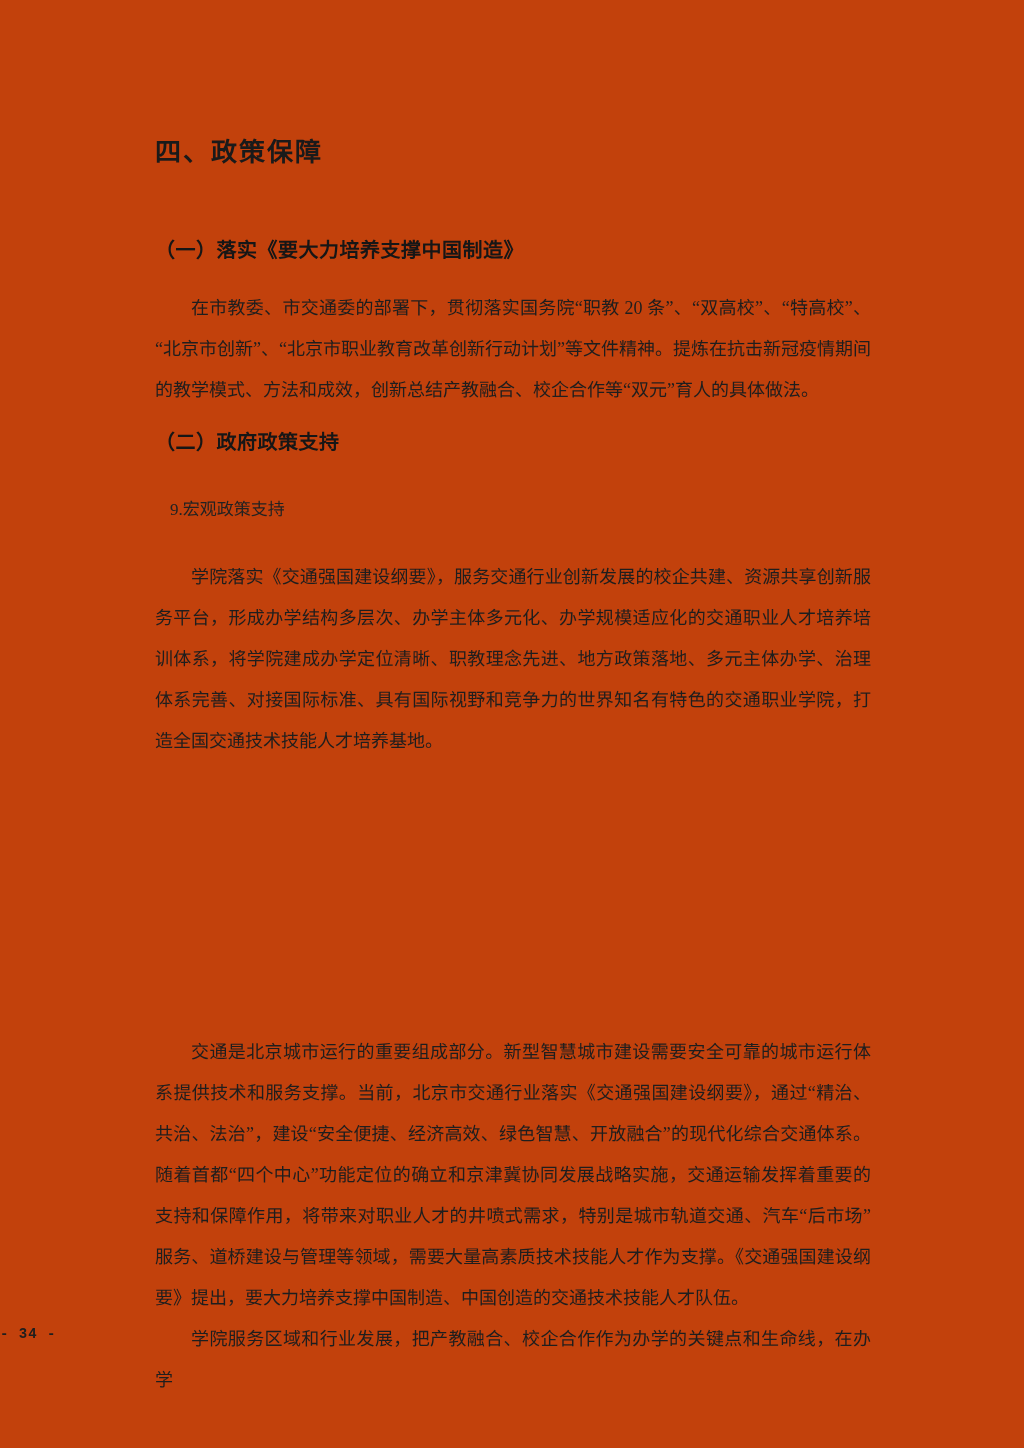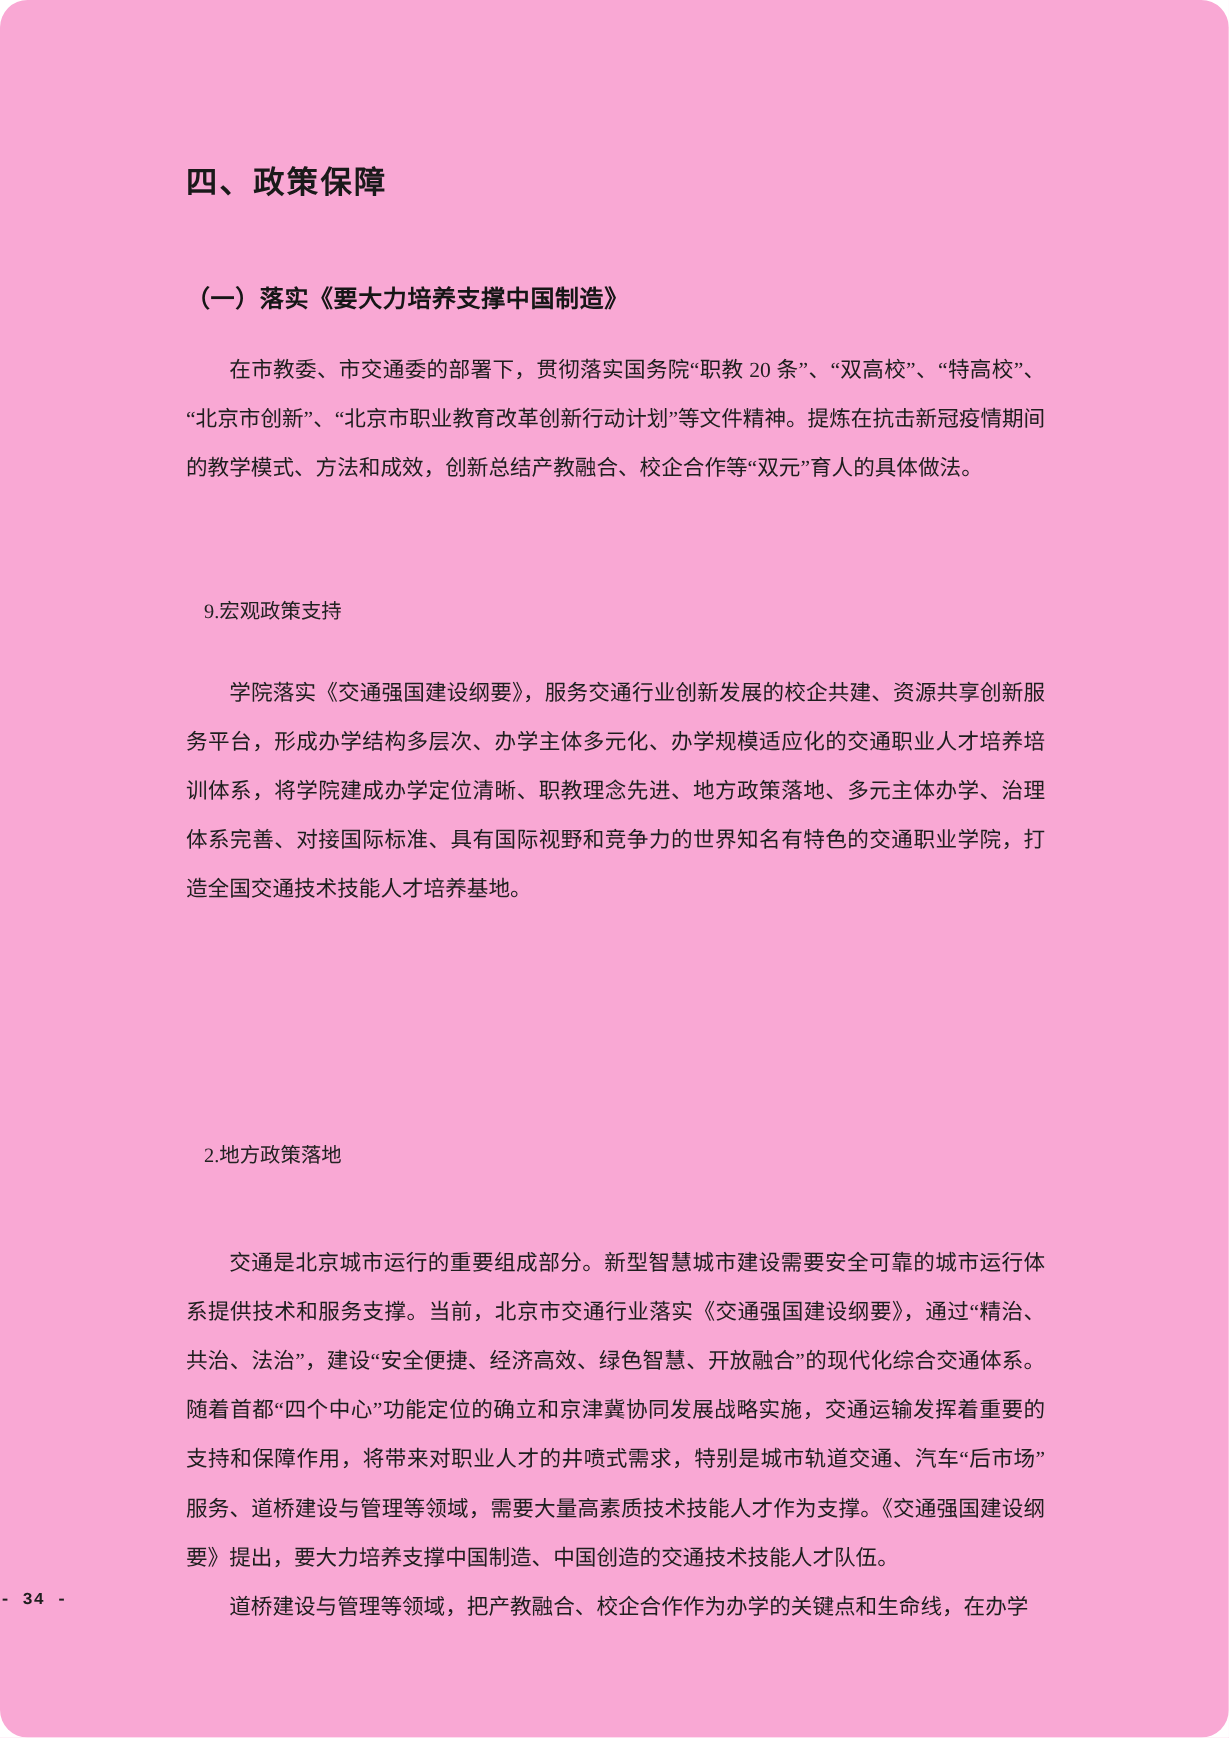--- a/index.html
+++ b/index.html
@@ -6,24 +6,23 @@
 
   html, body {
     background: #ffffff;
     font-family: "Liberation Serif", "DejaVu Serif", serif;
   }
 
   .page {
     position: relative;
     width: 1024px;
     height: 1448px;
-    background: #f9a8d4;
+    background: #c2410c;
     color: #1c1c1c;
     overflow: hidden;
-    border-radius: 23px;
   }
 
   
   .abs {
     position: absolute;
     left: 155px;
     width: 716px;
   }
 
   .chapter-title {
@@ -88,29 +87,29 @@
 <div class="page">
 
   <h1 class="abs chapter-title">四、政策保障</h1>
 
   <h2 class="abs section-heading first">（一）落实《要大力培养支撑中国制造》</h2>
 
   <div class="abs body-block pb-0">
     <p>在市教委、市交通委的部署下，贯彻落实国务院“职教 20 条”、“双高校”、“特高校”、“北京市创新”、“北京市职业教育改革创新行动计划”等文件精神。提炼在抗击新冠疫情期间的教学模式、方法和成效，创新总结产教融合、校企合作等“双元”育人的具体做法。</p>
   </div>
 
+  <h2 class="abs section-heading second">（二）政府政策支持</h2>
 
   <h3 class="abs subsection-heading first">9.宏观政策支持</h3>
 
   <div class="abs body-block pb-1">
     <p>学院落实《交通强国建设纲要》，服务交通行业创新发展的校企共建、资源共享创新服务平台，形成办学结构多层次、办学主体多元化、办学规模适应化的交通职业人才培养培训体系，将学院建成办学定位清晰、职教理念先进、地方政策落地、多元主体办学、治理体系完善、对接国际标准、具有国际视野和竞争力的世界知名有特色的交通职业学院，打造全国交通技术技能人才培养基地。</p>
   </div>
 
-  <h3 class="abs subsection-heading second">2.地方政策落地</h3>
 
   <div class="abs body-block pb-2">
     <p>交通是北京城市运行的重要组成部分。新型智慧城市建设需要安全可靠的城市运行体系提供技术和服务支撑。当前，北京市交通行业落实《交通强国建设纲要》，通过“精治、共治、法治”，建设“安全便捷、经济高效、绿色智慧、开放融合”的现代化综合交通体系。随着首都“四个中心”功能定位的确立和京津冀协同发展战略实施，交通运输发挥着重要的支持和保障作用，将带来对职业人才的井喷式需求，特别是城市轨道交通、汽车“后市场”服务、道桥建设与管理等领域，需要大量高素质技术技能人才作为支撑。《交通强国建设纲要》提出，要大力培养支撑中国制造、中国创造的交通技术技能人才队伍。</p>
-    <p>道桥建设与管理等领域，把产教融合、校企合作作为办学的关键点和生命线，在办学</p>
+    <p>学院服务区域和行业发展，把产教融合、校企合作作为办学的关键点和生命线，在办学</p>
   </div>
 
   <div class="page-footer">- 34 -</div>
 
 </div>
 
 </body></html>

